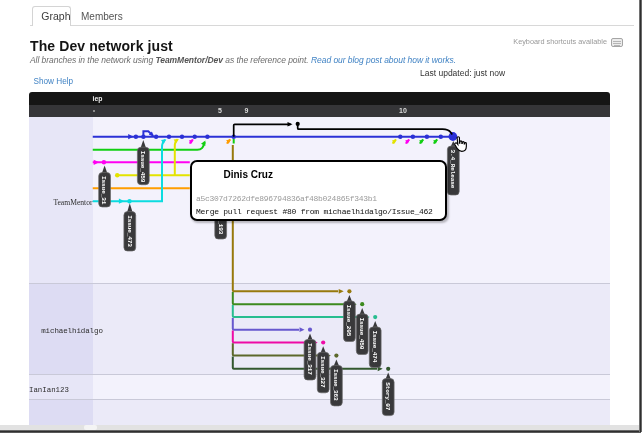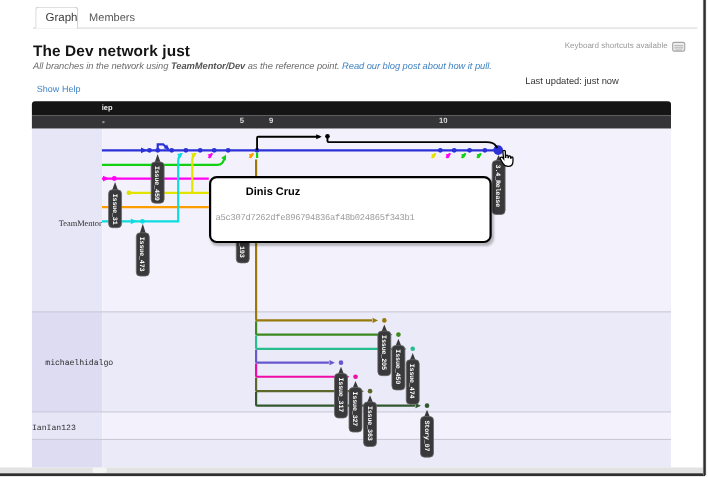--- a/index.html
+++ b/index.html
@@ -5,31 +5,31 @@
 body{font-family:"Liberation Sans",sans-serif;position:relative;-webkit-font-smoothing:antialiased}
 .abs{position:absolute}
 </style></head><body>
 
 <div class="abs" style="left:30px;top:25px;width:604px;height:1px;background:#d8d8d8"></div>
 <div class="abs" style="left:31.5px;top:6px;width:39px;height:20px;background:#fff;border:1px solid #d4d4d4;border-bottom:none;border-radius:3px 3px 0 0;z-index:2"></div>
 <div class="abs" style="left:31.5px;top:10px;width:39px;text-align:right;font-size:10.5px;color:#3c3c3c;z-index:3">Graph</div>
 <div class="abs" style="left:81px;top:10.5px;font-size:10px;color:#555">Members</div>
 
 <div class="abs" style="left:30px;top:38px;font-size:14px;font-weight:bold;color:#141414;letter-spacing:0.1px">The Dev network just</div>
-<div class="abs" style="left:30px;top:55px;font-size:8.5px;letter-spacing:-0.05px;font-style:italic;color:#6d6d6d">All branches in the network using <b style="color:#555">TeamMentor/Dev</b> as the reference point. <span style="color:#4183c4">Read our blog post about how it pull.</span></div>
+<div class="abs" style="left:30px;top:55px;font-size:8.5px;letter-spacing:-0.05px;font-style:italic;color:#6d6d6d">All branches in the network using <b style="color:#555">TeamMentor/Dev</b> as the reference point. <span style="color:#4183c4">Read our blog post about how it works.</span></div>
 
 <div class="abs" style="left:407px;top:37px;width:200px;text-align:right;font-size:7.3px;color:#999">Keyboard shortcuts available</div>
 <div class="abs" style="left:611px;top:38px;width:12px;height:9px;border:1px solid #a5a5a5;border-radius:2px;background:#ececec">
    <div style="position:absolute;left:1px;top:1.5px;width:8px;height:1px;background:#b5b5b5"></div>
    <div style="position:absolute;left:1px;top:3.5px;width:8px;height:1px;background:#b5b5b5"></div>
    <div style="position:absolute;left:2px;top:5.5px;width:6px;height:1px;background:#b5b5b5"></div>
   </div>
 
 <div class="abs" style="left:33.5px;top:76.5px;font-size:8.2px;color:#4183c4">Show Help</div>
-<div class="abs" style="left:420px;top:68px;width:200px;text-align:center;font-size:8.5px;color:#333">Last updated: just now</div>
+<div class="abs" style="left:420px;top:68px;width:200px;text-align:left;font-size:8.5px;color:#333">Last updated: just now</div>
 
 <div class="abs" style="left:29px;top:92px;width:580.5px;height:332.5px">
   <div class="abs" style="left:0;top:0;width:580.5px;height:12.5px;background:#151515;border-radius:3px 3px 0 0"></div>
   <div class="abs" style="left:0;top:12.5px;width:580.5px;height:12.5px;background:#353538"></div>
   <div class="abs" style="left:63.5px;top:3px;font-size:6.8px;font-weight:bold;color:#eee">iep</div>
   <div class="abs" style="left:181px;top:15px;width:20px;text-align:center;font-size:7px;font-weight:bold;color:#ddd">5</div>
   <div class="abs" style="left:207.5px;top:15px;width:20px;text-align:center;font-size:7px;font-weight:bold;color:#ddd">9</div>
   <div class="abs" style="left:364px;top:15px;width:20px;text-align:center;font-size:7px;font-weight:bold;color:#ddd">10</div>
   <div class="abs" style="left:64px;top:17.5px;width:2px;height:2px;background:#8a8a8a"></div>
 
@@ -161,20 +161,21 @@
     <rect x="382.3" y="378.6" width="11.8" height="37.0" rx="3.6" fill="#39393b" stroke="#6a6a6a" stroke-width="0.7"></rect>
     <text transform="translate(386.0,382.2) rotate(90)" font-family="Liberation Mono, monospace" font-weight="bold" font-size="6.1" fill="#fff" letter-spacing="-0.15">Story_07</text>
 <polygon points="450.4,147.2 456.2,147.2 453.3,141.0" fill="#39393b"></polygon>
     <rect x="447.4" y="146.0" width="11.8" height="49.0" rx="3.6" fill="#39393b" stroke="#6a6a6a" stroke-width="0.7"></rect>
     <text transform="translate(451.1,149.6) rotate(90)" font-family="Liberation Mono, monospace" font-weight="bold" font-size="6.1" fill="#fff" letter-spacing="-0.15">3.4_Release</text>
 </svg>
 
 <div class="abs" style="left:189.5px;top:160px;width:257.5px;height:61px;background:#fff;border:2px solid #000;border-radius:7px;box-shadow:1.5px 2px 2px rgba(0,0,0,0.25);z-index:5">
   <div class="abs" style="left:32px;top:7.3px;font-size:10px;font-weight:bold;color:#000">Dinis Cruz</div>
   <div class="abs" style="left:4.5px;top:31.7px;font-family:'Liberation Mono',monospace;font-size:8px;letter-spacing:-0.28px;color:#9a9a9a">a5c307d7262dfe896794836af48b024865f343b1</div>
+  <div class="abs" style="left:4.5px;top:45.3px;font-family:'Liberation Mono',monospace;font-size:8px;letter-spacing:-0.25px;color:#111">Merge pull request #80 from michaelhidalgo/Issue_462</div>
 </div>
 
 <svg width="18" height="20" viewBox="0 0 19 21" style="position:absolute;left:452.5px;top:136px;z-index:6">
 <path d="M5.4,2.4 a1.55,1.55 0 0 1 3.1,0 V9.3 h0.5 V7.8 a1.35,1.35 0 0 1 2.7,0 V9.7 h0.5 V8.7 a1.3,1.3 0 0 1 2.6,0 V10.3 h0.5 V9.9 a1.15,1.15 0 0 1 2.3,0 V13.9 c0,3.9 -2.4,6.3 -6,6.3 c-3,0 -4.4,-1.2 -5.9,-3.6 c-1,-1.6 -2.5,-4.2 -3.1,-5.2 c-0.5,-0.9 -0.2,-1.85 0.65,-2.25 c0.8,-0.35 1.6,-0.1 2.2,0.7 l0.95,1.25 Z" transform="scale(0.8)" fill="#fff" stroke="#000" stroke-width="1.5"></path>
 </svg>
 
 <div class="abs" style="left:0;top:424.5px;width:641px;height:5px;background:#e2e2e2;z-index:7"></div>
 <div class="abs" style="left:84px;top:424.5px;width:13px;height:5px;background:#f4f4f4;border-radius:2px;z-index:8"></div>
 <div class="abs" style="left:0;top:429.5px;width:641px;height:3px;background:linear-gradient(#8a8a8a,#2e2e2e 45%,#2e2e2e 75%,#aaa);z-index:8"></div>
 

